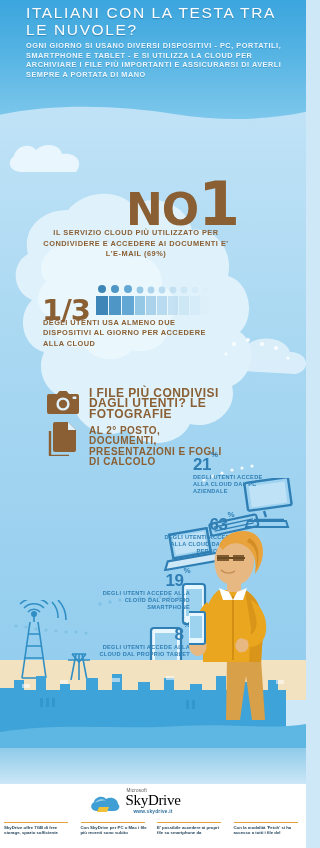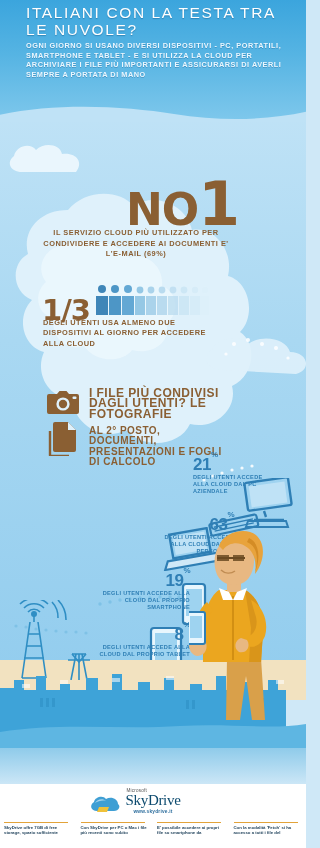--- a/index.html
+++ b/index.html
@@ -141,21 +141,21 @@
   .logo-wrap {
     position:absolute; left:0; top:788px; width:306px; text-align:center;
   }
   .logo-row { display:inline-block; position:relative; }
   .logo-cloud { position:absolute; left:-36px; top:7px; width:32px; height:20px; }
   .logo-ms {
     font-size:4.6px; color:#555; letter-spacing:.2px;
     text-align:left; padding-left:1px;
   }
   .logo-name {
-    font-size:15px; color:#0c4a6e; letter-spacing:-.3px; line-height:15px;
+    font-size:15px; color:#000000; letter-spacing:-.3px; line-height:15px;
     font-family:"Liberation Serif", serif;
   }
   .logo-url {
     font-size:4.8px; color:#2f6f9e; font-weight:bold; margin-top:1px;
     letter-spacing:.2px;
   }
   .fcols {
     position:absolute; left:0; top:822px; width:306px; height:26px;
     display:flex; gap:0;
   }

